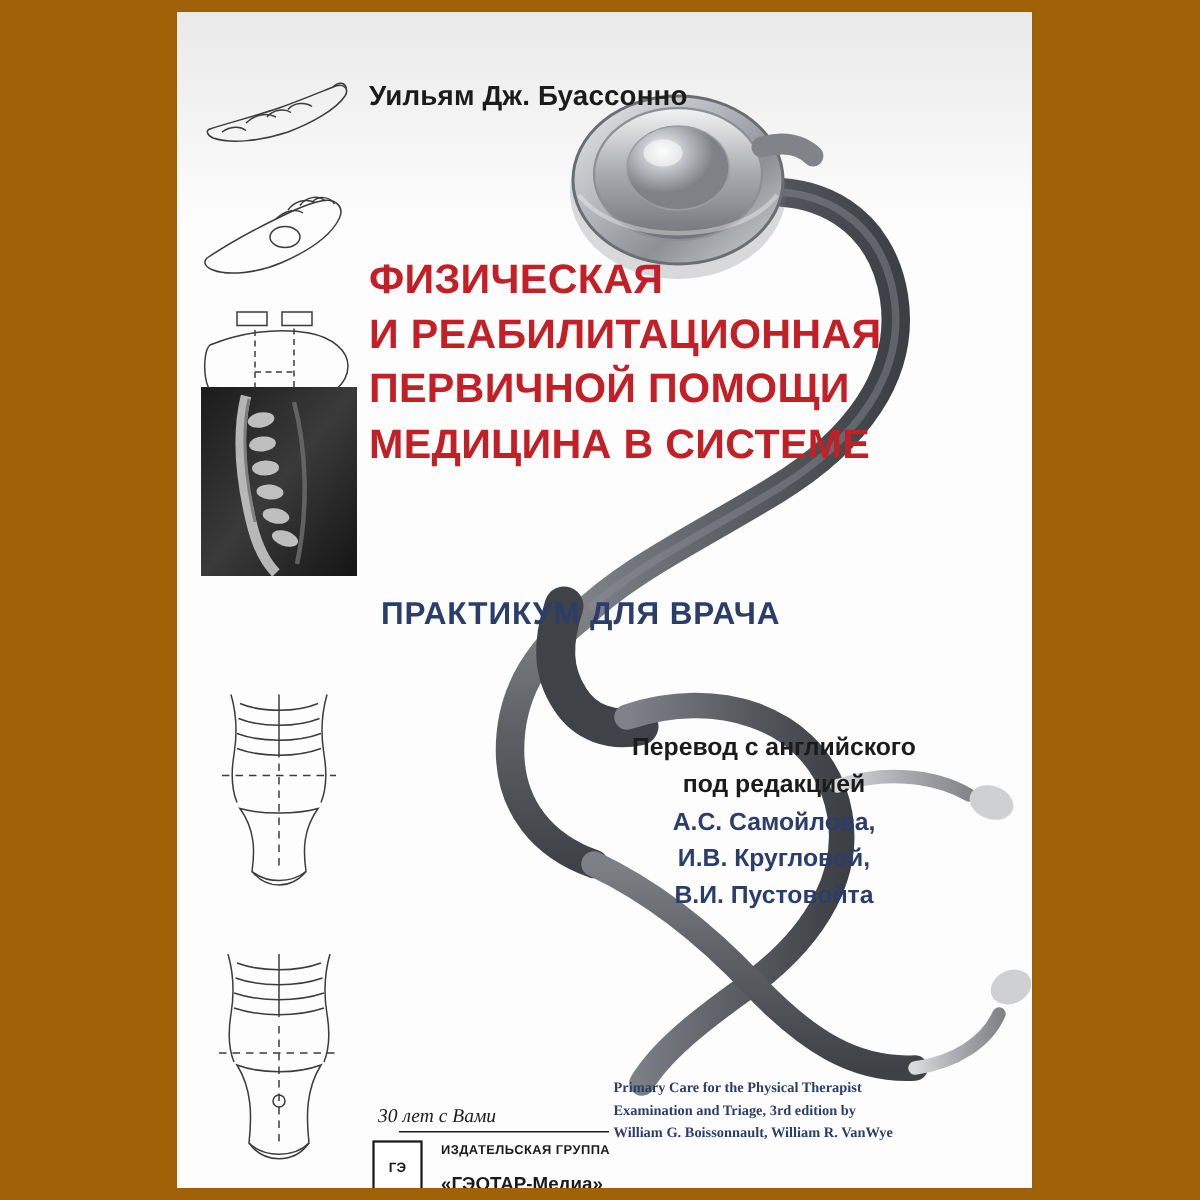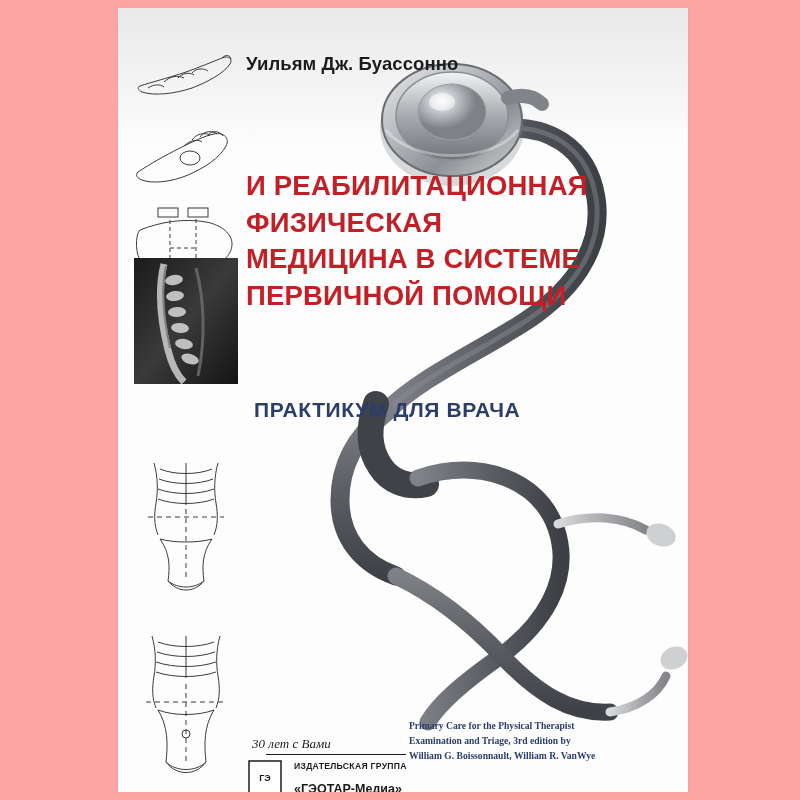--- a/index.html
+++ b/index.html
@@ -10,21 +10,21 @@
   body {
     width: 800px;
     height: 800px;
     font-family: "Liberation Sans", sans-serif;
     overflow: hidden;
   }
   .cover {
     position: relative;
     width: 800px;
     height: 800px;
-    background: #fca5a5;
+    background: #a16207;
   }
   
   .book {
     position: absolute;
     left: 118px;
     top: 8px;
     width: 570px;
     height: 784px;
     background: #fdfdfd;
     box-shadow: 0 0 1px rgba(0,0,0,0.12);
@@ -380,28 +380,35 @@
 
         <path d="M56 -22 C70 -26 82 -24 90 -16" fill="none" stroke="#808489" stroke-width="14" stroke-linecap="round"></path>
       </g>
     </svg>
 
     <div class="authors">
       <div>Уильям Дж. Буассонно</div>
     </div>
 
     <div class="title">
+      <div>ФИЗИЧЕСКАЯ</div>
       <div>И РЕАБИЛИТАЦИОННАЯ</div>
-      <div>ФИЗИЧЕСКАЯ</div>
+      <div>ПЕРВИЧНОЙ ПОМОЩИ</div>
       <div>МЕДИЦИНА В СИСТЕМЕ</div>
-      <div>ПЕРВИЧНОЙ ПОМОЩИ</div>
     </div>
 
     <div class="subtitle">ПРАКТИКУМ ДЛЯ ВРАЧА</div>
 
+    <div class="translation">
+      <div class="line">Перевод с английского</div>
+      <div class="line">под редакцией</div>
+      <div class="ed">А.С. Самойлова,</div>
+      <div class="ed">И.В. Кругловой,</div>
+      <div class="ed">В.И. Пустовойта</div>
+    </div>
 
     <div class="publisher">
       <div class="pub-top">
         <div class="pub-anniv">30 лет с Вами</div>
         <div class="pub-rule"></div>
       </div>
       <div class="pub-mark">
         <svg width="34" height="34" viewBox="0 0 34 34">
           <rect x="1" y="1" width="32" height="32" fill="#ffffff" stroke="#1b1b1b" stroke-width="1.5"></rect>
           <text x="17" y="21" font-family="Liberation Sans, sans-serif" font-size="9" font-weight="bold" text-anchor="middle" fill="#1b1b1b">ГЭ</text>

